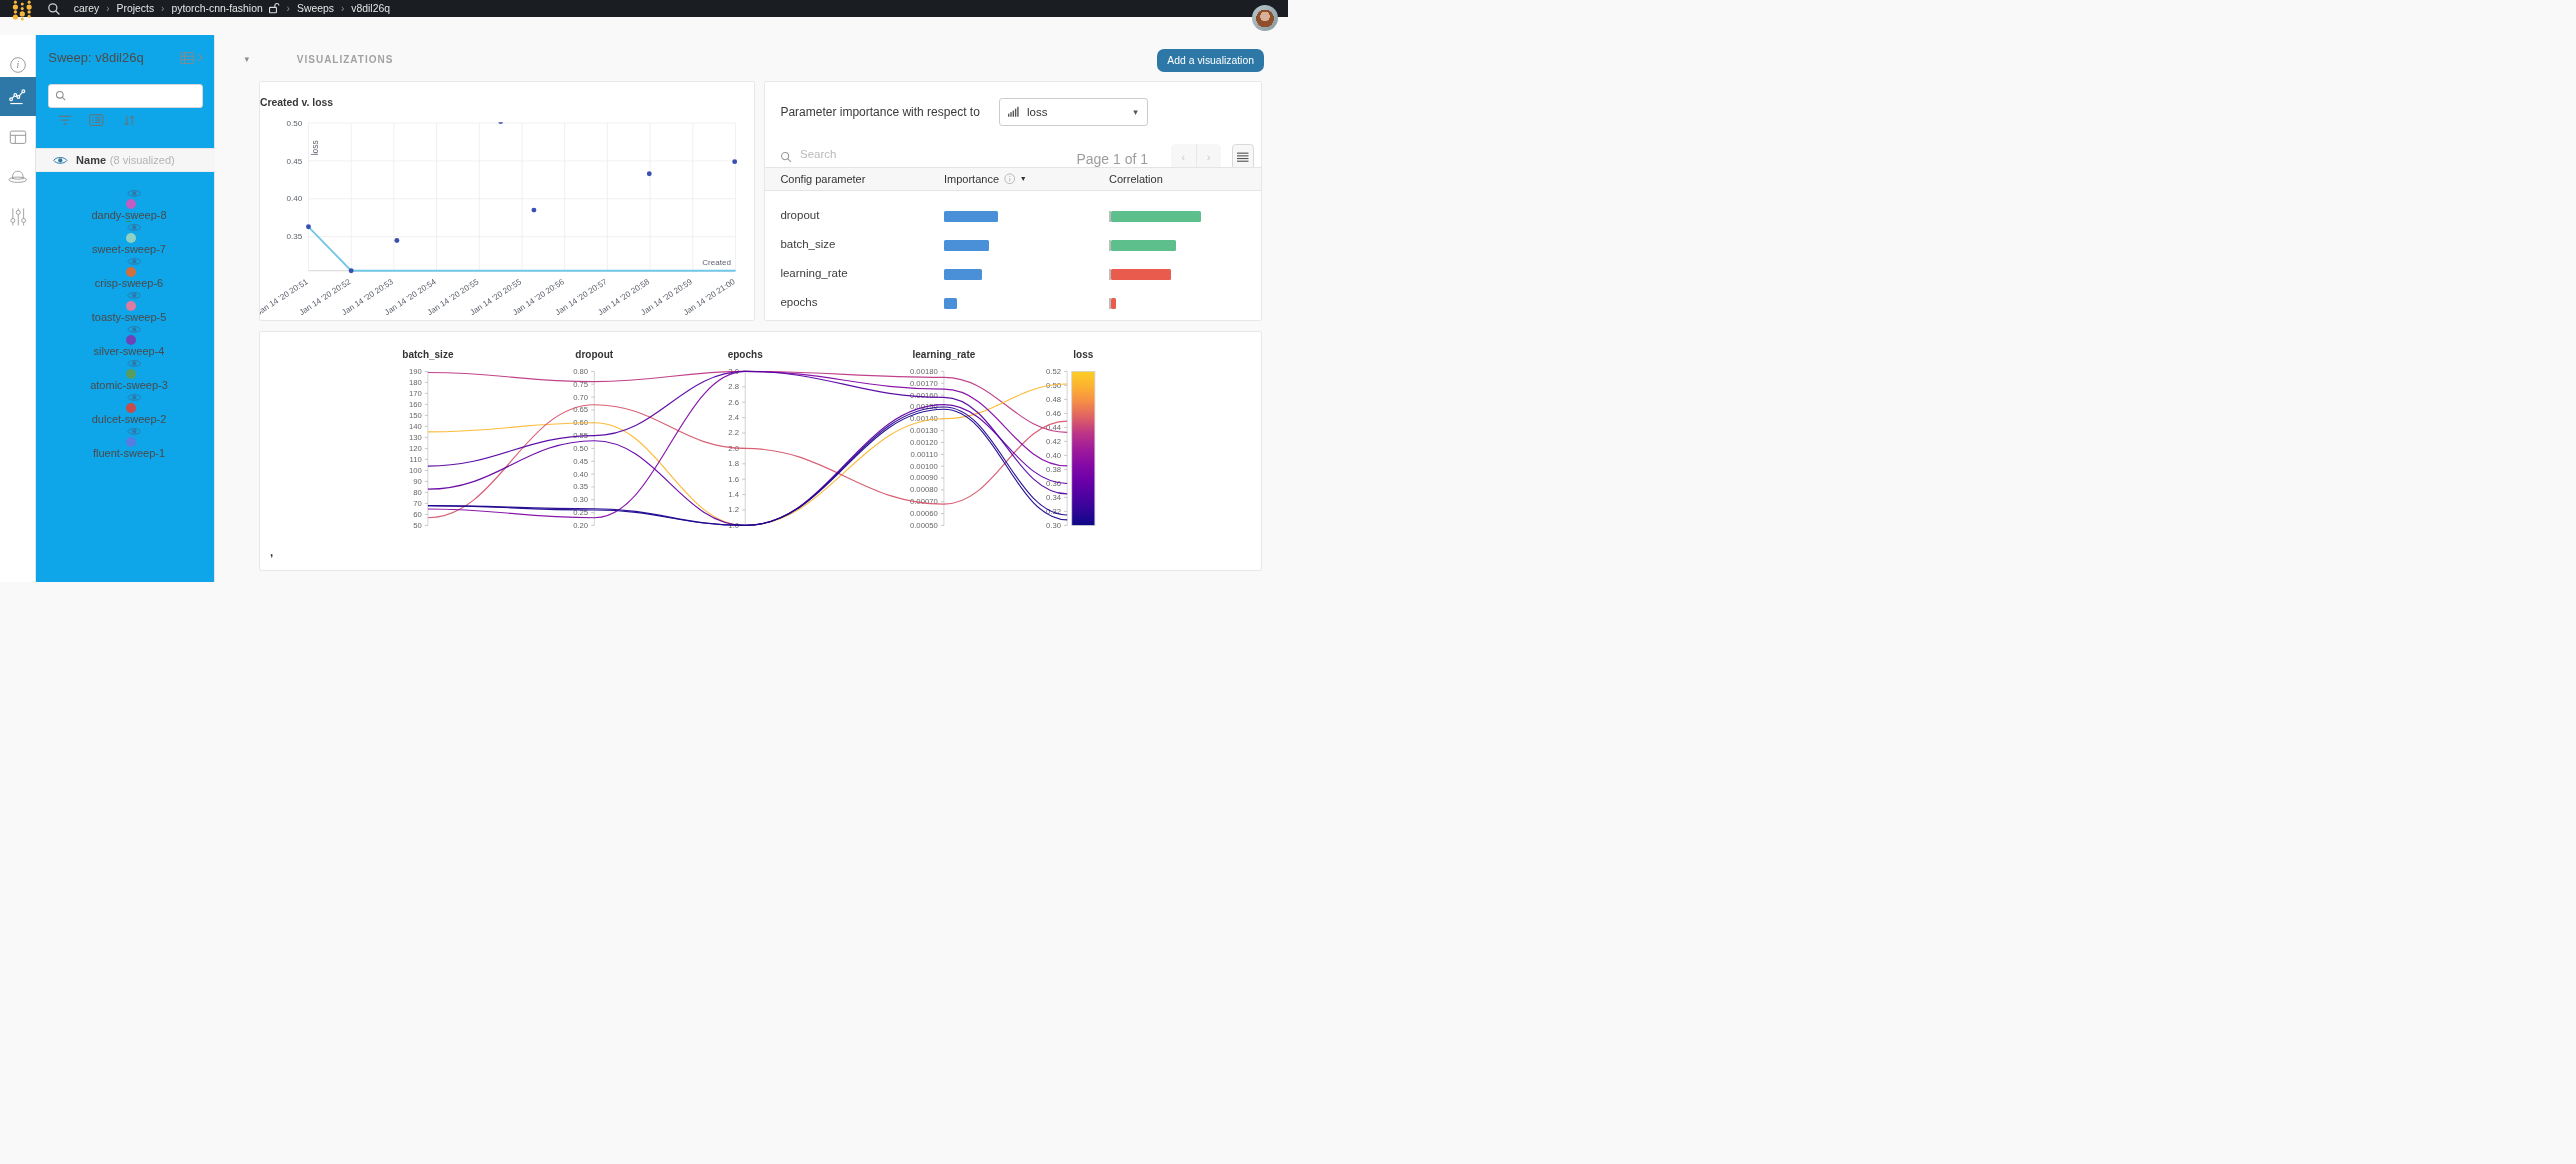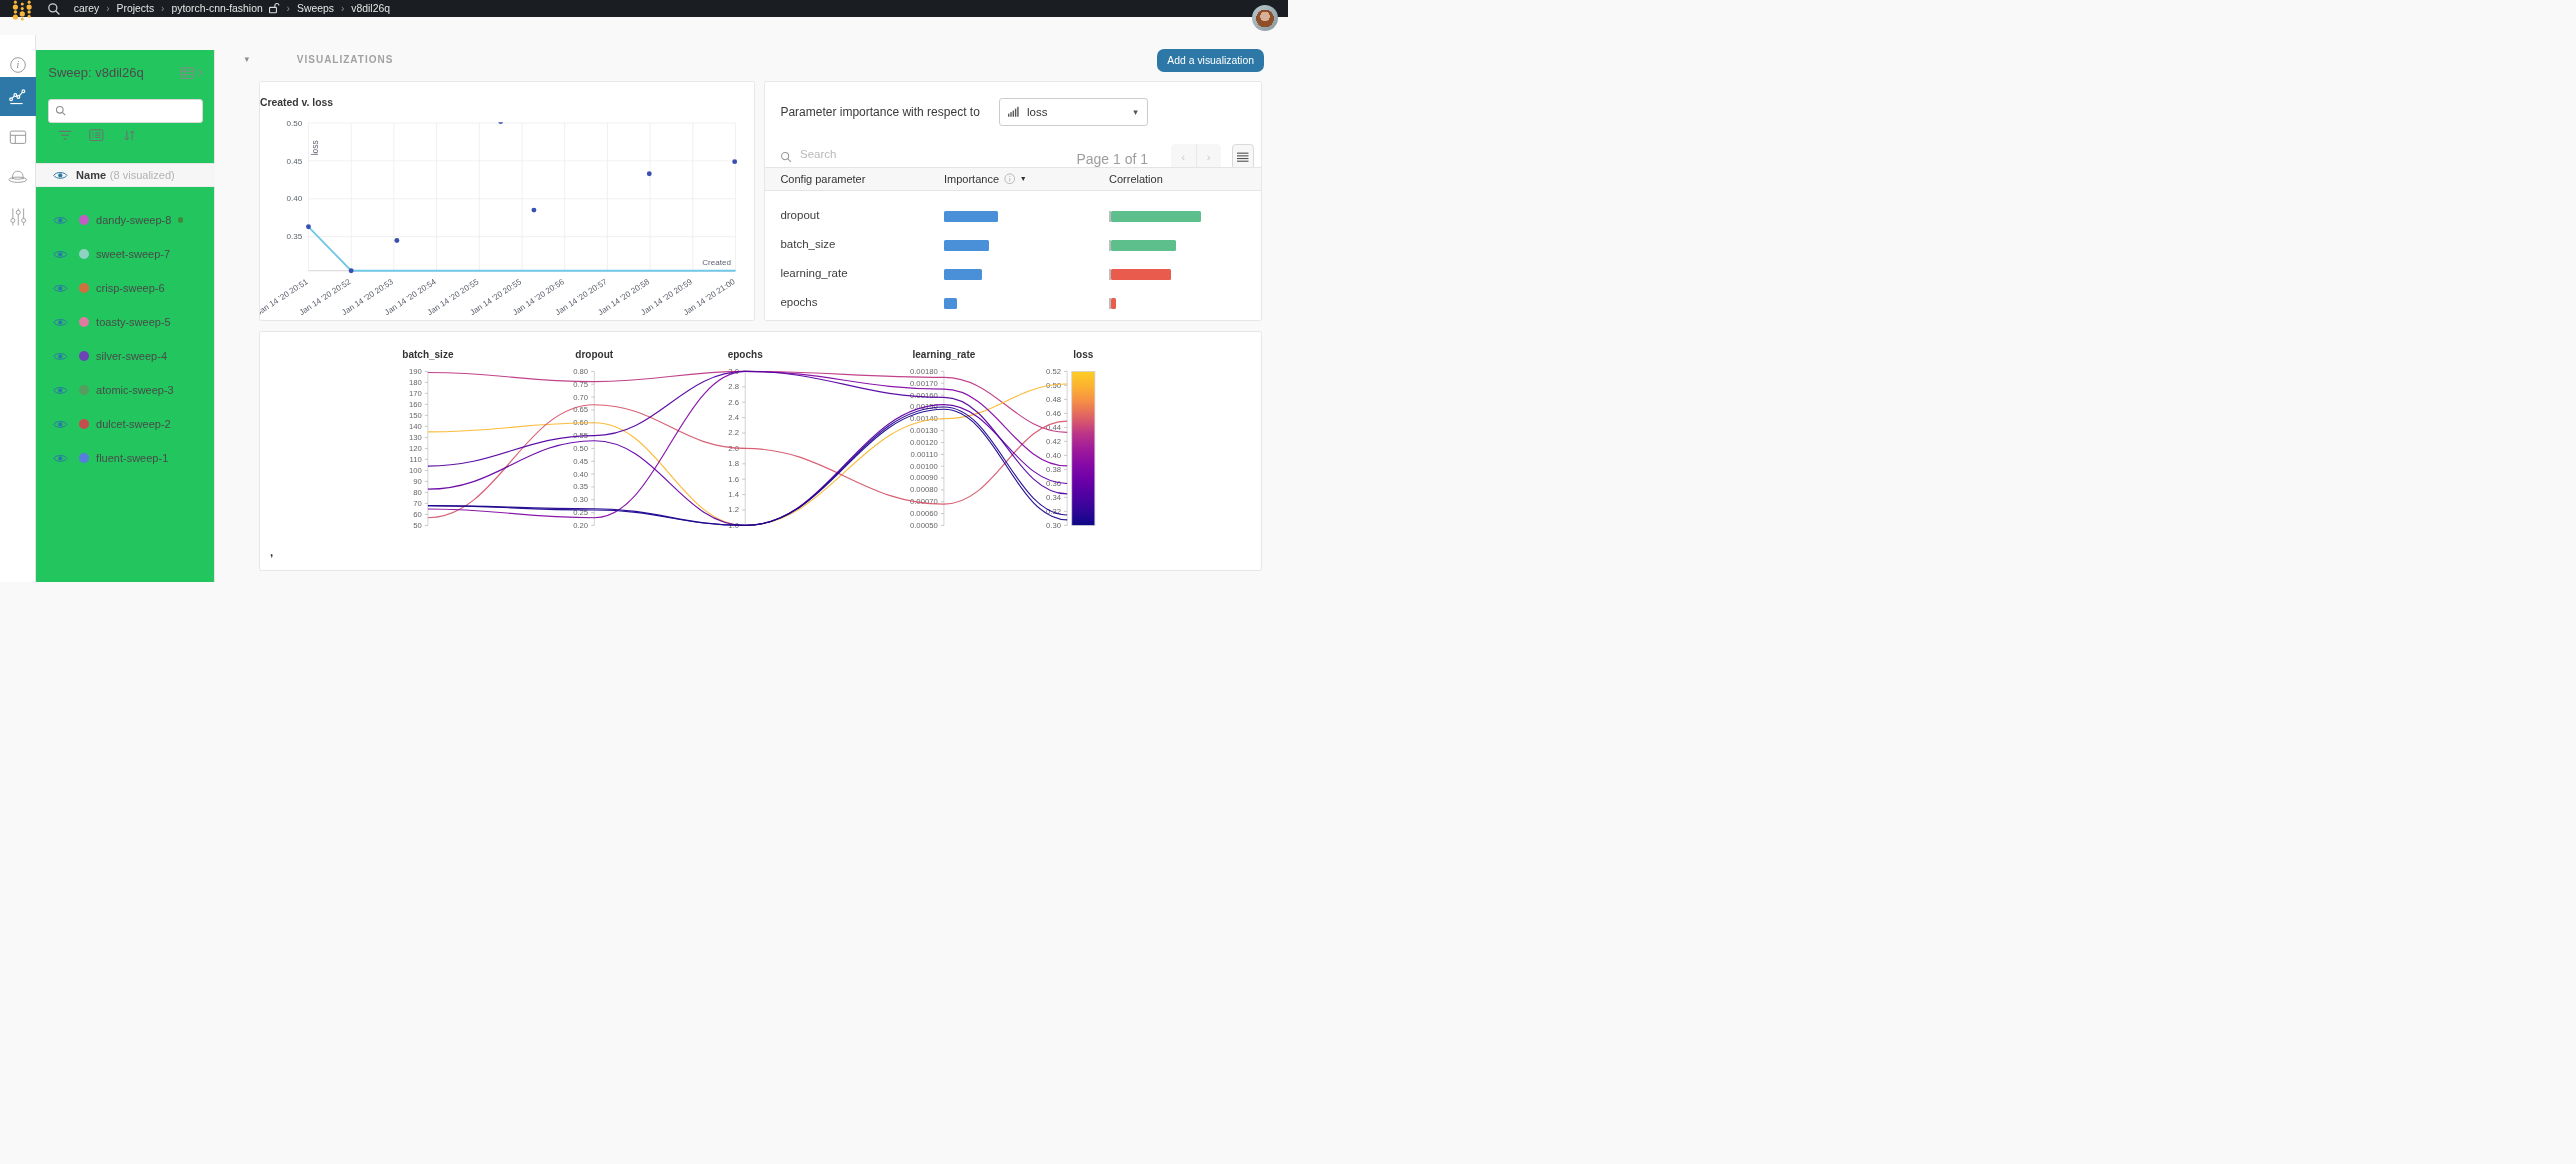--- a/index.html
+++ b/index.html
@@ -24,35 +24,35 @@
   
   .rail { position:absolute; left:0; top:35px; bottom:0; width:36px; background:#fff; border-right:0.8px solid #e3e3e3; z-index:20; }
   .rail-item { position:absolute; left:0; width:36px; display:flex; align-items:center; justify-content:center; cursor:pointer; }
   .rail-info    { top:17px;  height:25px; }
   .rail-charts  { top:42px;  height:39px; background:#2e78a7; }
   .rail-table   { top:90px; height:25px; }
   .rail-hat     { top:129px; height:25px; }
   .rail-sliders { top:169px; height:25px; }
 
   
-  .sidebar { position:absolute; left:36px; top:50px; bottom:0; width:179px; background:#22c55e; border-right:0.8px solid #e3e3e3; z-index:10; }
+  .sidebar { position:absolute; left:36px; top:35px; bottom:0; width:179px; background:#0ea5e9; border-right:0.8px solid #e3e3e3; z-index:10; }
   .sweep-title-row { position:absolute; top:15.4px; left:12.3px; right:10.8px; display:flex; align-items:center; justify-content:space-between; }
   .sweep-title { font-size:13px; color:#4c4c4c; }
   .sweep-table-btn { display:flex; align-items:center; gap:1.5px; cursor:pointer; color:#767676; }
   .side-search { position:absolute; top:49px; left:12.3px; width:155px; height:24px; border:0.8px solid #d8d8d8; border-radius:3.1px; background:#fff; display:flex; align-items:center; padding-left:6.2px; }
   .side-search input { border:none; outline:none; flex:1; margin-left:4.6px; font-size:10px; font-family:inherit; color:#444; background:transparent; width:100%; }
   .side-tools { position:absolute; top:79px; left:0; width:179px; height:14px; }
   .side-tool { position:absolute; top:0; cursor:pointer; }
   .tool-filter { left:21.6px; } .tool-notes { left:53px; } .tool-sort { left:87px; }
   .name-header { position:absolute; top:113px; left:0; width:179px; height:24px; background:#f6f6f6; border-top:0.8px solid #e7e7e7; border-bottom:0.8px solid #ededed; display:flex; align-items:center; }
   .name-header .eye { margin-left:17px; }
   .name-label { margin-left:8.5px; font-size:11px; font-weight:bold; color:#3c3c3c; }
   .name-suffix { margin-left:3.8px; font-size:11px; color:#b3b3b3; }
   .run-list { position:absolute; top:153px; left:0; width:179px; }
-  .run-row { height:34px; display:flex; align-items:center; cursor:default; }
+  .run-row { height:34px; display:flex; align-items:center; cursor:default;flex-direction:column; }
   .run-row .eye { margin-left:17px; cursor:pointer; }
   .run-dot { width:10px; height:10px; border-radius:50%; margin-left:11.5px; flex:0 0 auto; }
   .run-name { margin-left:7px; font-size:11px; color:#4a4a4a; }
   .running-dot { width:5.4px; height:5.4px; border-radius:50%; margin-left:6.2px; }
 
   
   .section-header { position:absolute; left:243px; top:54px; display:flex; align-items:center; color:#9b9b9b; cursor:pointer; }
   .section-caret { font-size:7.7px; margin-right:6.2px; color:#8d8d8d; }
   .section-title { font-size:10px; letter-spacing:1px; font-weight:bold; color:#a2a2a2;margin-left:40px; }
   .add-viz-btn { position:absolute; right:24px; top:49px; height:23px; padding:0 10px; background:#2e78a7; color:#fff; font-size:10.4px; font-family:inherit; border:none; border-radius:7px; cursor:pointer; }

